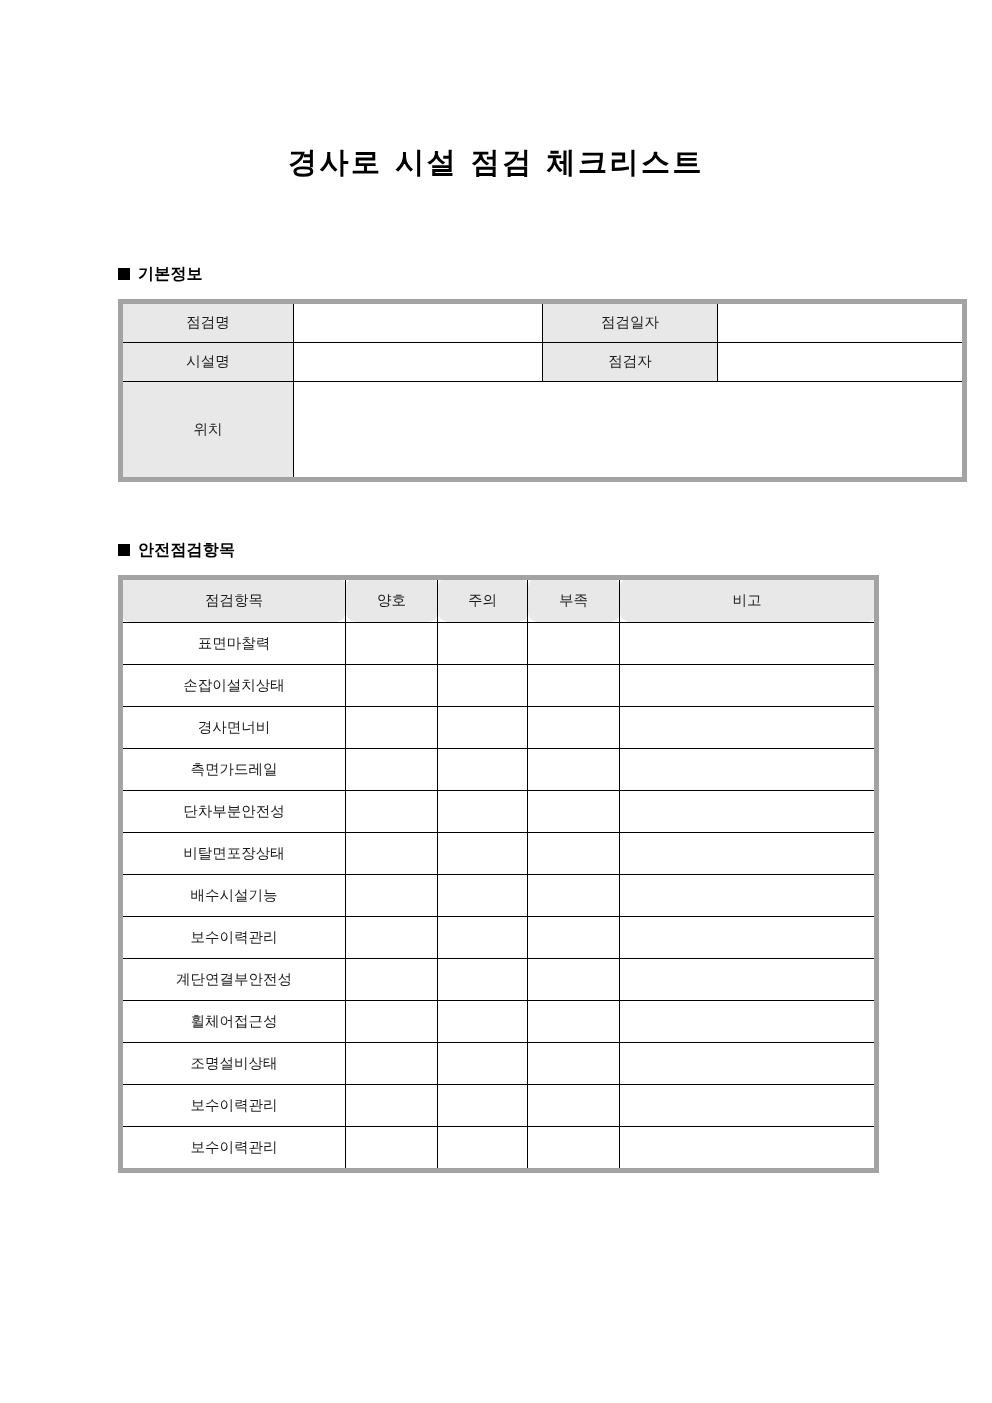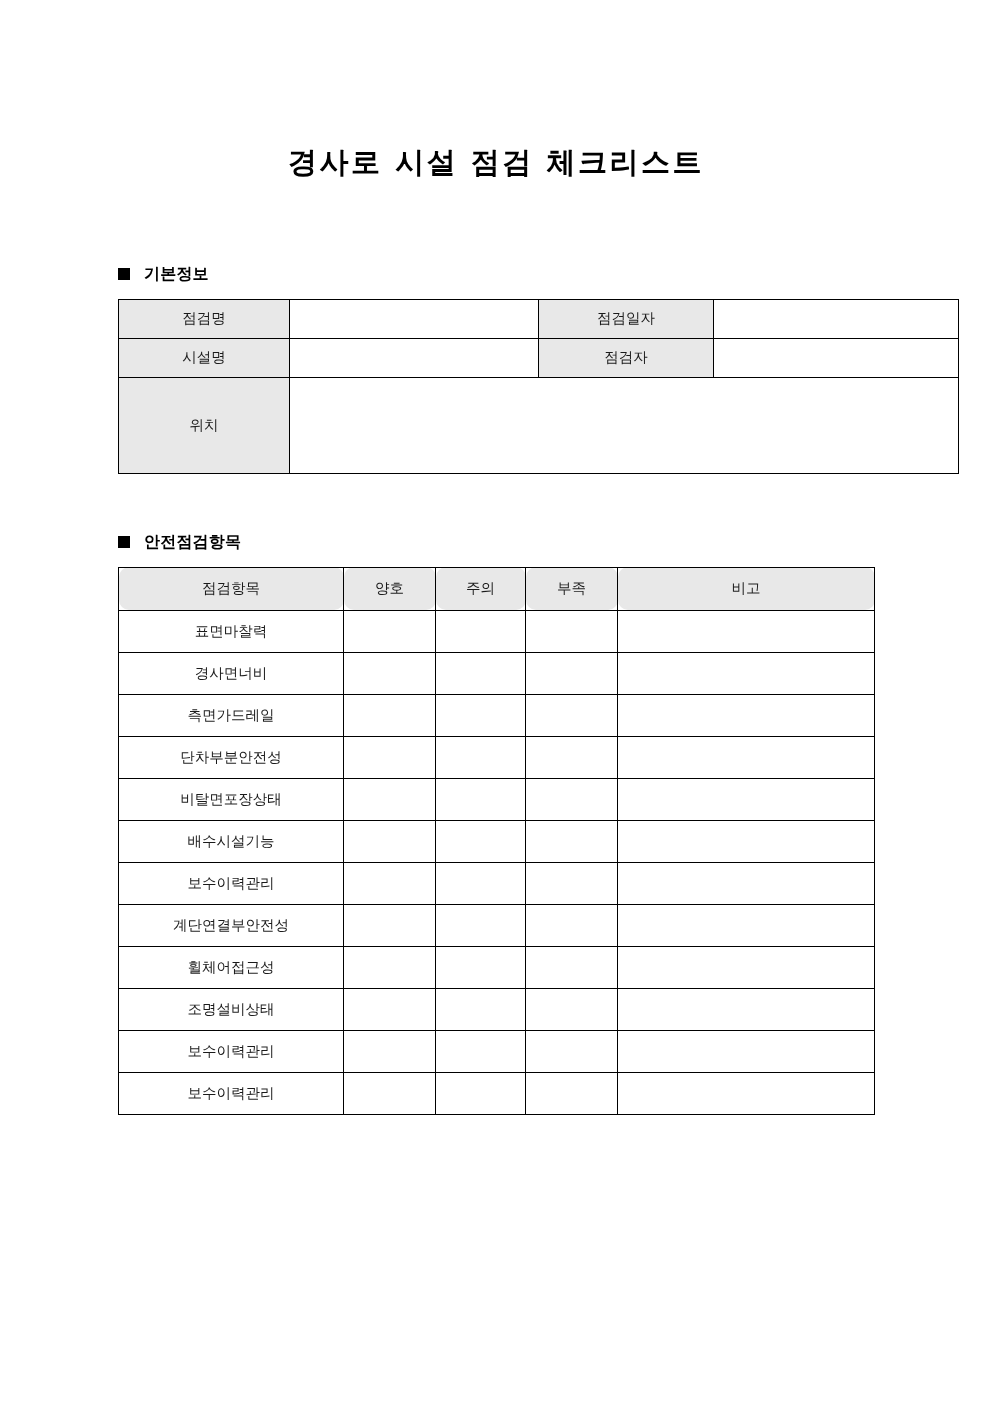--- a/index.html
+++ b/index.html
@@ -39,41 +39,41 @@
 
   
   .section-heading {
     margin: 0;
     padding-left: 118px;
     font-size: 16px;
     font-weight: bold;
     letter-spacing: 0.2px;
     display: flex;
     align-items: center;
-    gap: 14px;
+    gap: 8px;
     color: #000;
   }
   .section-marker {
     display: inline-block;
     width: 12px;
     height: 12px;
     background: #000;
     flex: 0 0 auto;
   }
 
   .section-1 { margin-top: 84px; }
   .section-2 { margin-top: 58px; }
 
   
   table.doc-table {
     border-collapse: collapse;
     margin-left: 118px;
     margin-top: 14px;
     table-layout: fixed;
-    border: 1px solid #a3a3a3;
+    border: 5px solid #a3a3a3;
   }
   table.doc-table td, table.doc-table th {
     border: 1px solid #000;
     font-size: 14.5px;
     font-weight: normal;
     padding: 0 10px;
     color: #1b1b1b;
     vertical-align: middle;
   }
 
@@ -173,20 +173,27 @@
     </thead>
     <tbody id="items-tbody">
         <tr>
           <td class="item-name">표면마찰력</td>
           <td class="mark-cell"></td>
           <td class="mark-cell"></td>
           <td class="mark-cell"></td>
           <td class="remark-cell"></td>
         </tr>
         <tr>
+          <td class="item-name">손잡이설치상태</td>
+          <td class="mark-cell"></td>
+          <td class="mark-cell"></td>
+          <td class="mark-cell"></td>
+          <td class="remark-cell"></td>
+        </tr>
+        <tr>
           <td class="item-name">경사면너비</td>
           <td class="mark-cell"></td>
           <td class="mark-cell"></td>
           <td class="mark-cell"></td>
           <td class="remark-cell"></td>
         </tr>
         <tr>
           <td class="item-name">측면가드레일</td>
           <td class="mark-cell"></td>
           <td class="mark-cell"></td>

